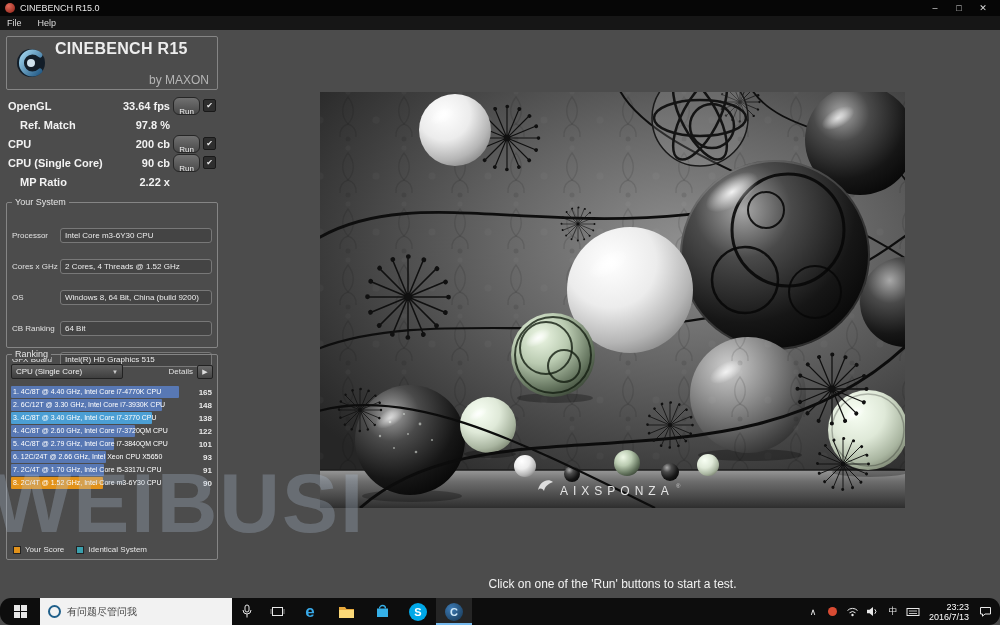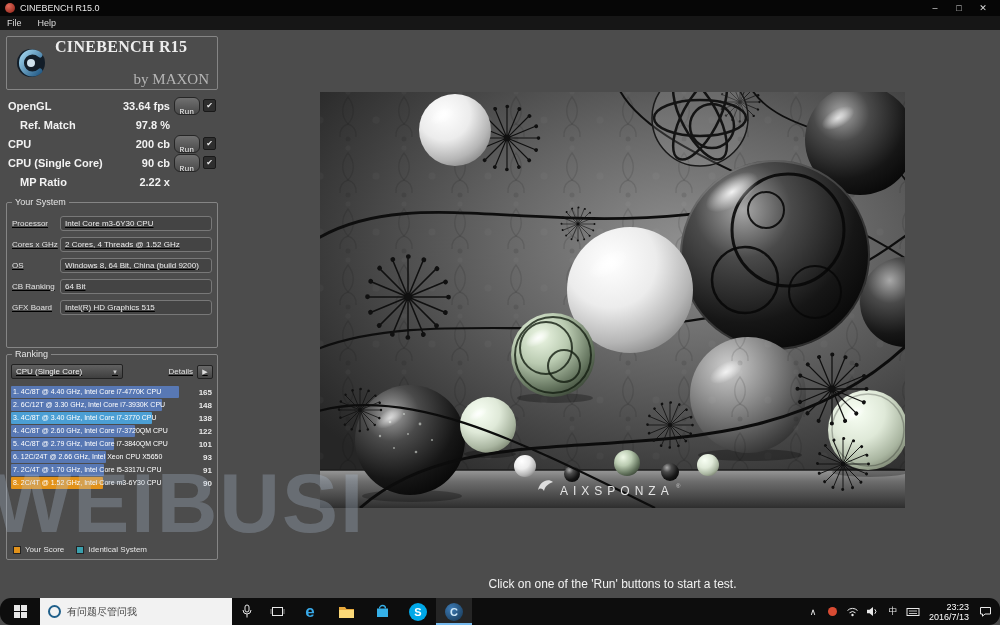--- a/index.html
+++ b/index.html
@@ -13,41 +13,41 @@
   .title-text { font-size:9px; color:#e8e8e8; }
   .win-controls { margin-left:auto; display:flex; }
   .win-btn { width:24px; text-align:center; font-size:9px; color:#dcdcdc; line-height:16px; cursor:default; }
   .menubar { position:absolute; top:16px; left:0; width:1000px; height:14px; background:#161616; display:flex; gap:16px; padding:0 7px; align-items:center; z-index:70; }
   .menu-item { font-size:9px; color:#dddddd; }
 
   .content { position:absolute; top:30px; left:0; width:1000px; height:568px; background:#4c4c4c; }
 
   
   .logo-box { position:absolute; left:6px; top:6px; width:212px; height:54px; border:1px solid #858585; border-radius:2px; display:flex; align-items:center; gap:8px; padding:0 8px; }
-  .logo-text { flex:1;font-family:Liberation Serif, serif; }
+  .logo-text { flex:1; }
   .logo-title { font-size:16px; font-weight:bold; color:#ededed; letter-spacing:.3px; white-space:nowrap; }
-  .logo-sub { display:block; font-size:15px; color:#b5b5b5; text-align:right; margin-top:15px; }
+  .logo-sub { display:block; font-size:12px; color:#b5b5b5; text-align:right; margin-top:15px; }
 
   
   .bench { position:absolute; left:6px; top:66px; width:212px; }
   .bench-row { display:flex; align-items:center; height:19px; padding:0 2px; }
   .b-label { font-weight:bold; font-size:11px; color:#f2f2f2; flex:1; white-space:nowrap; }
   .indent .b-label { padding-left:12px; }
   .b-value { font-weight:bold; font-size:11px; color:#f2f2f2; width:62px; text-align:right; white-space:nowrap; }
   .b-ctrl { width:46px; display:flex; gap:3px; justify-content:flex-end; align-items:center; }
-  .run-btn { font-family:Liberation Mono, monospace; font-size:8px; color:#eeeeee; background:linear-gradient(#717171,#494949); border:1px solid #262626; border-radius:6px; height:13px; padding:8px 5px; line-height:11px; cursor:pointer; }
+  .run-btn { font-family:Liberation Sans, sans-serif; font-size:8px; color:#eeeeee; background:linear-gradient(#717171,#494949); border:1px solid #262626; border-radius:6px; height:13px; padding:8px 5px; line-height:11px; cursor:pointer; }
   .check { width:13px; height:13px; background:#2e2e2e; border:1px solid #191919; border-radius:2px; color:#e9e9e9; font-size:8px; line-height:12px; text-align:center; }
 
   
-  .box { position:absolute; border:1px solid #858585; border-radius:2px;text-decoration:underline; }
+  .box { position:absolute; border:1px solid #858585; border-radius:2px; }
   .box-legend { position:absolute; top:-6px; left:5px; background:#4c4c4c; padding:0 3px; font-size:9px; color:#e5e5e5; white-space:nowrap; }
 
   
   .sys-box { left:6px; top:172px; width:212px; height:146px; padding-top:9px; }
-  .sys-row { display:flex; align-items:center; margin:4px 5px 6px 5px; }
+  .sys-row { display:flex; align-items:center; margin:16px 5px 6px 5px; }
   .s-label { width:48px; font-size:8px; color:#e0e0e0; white-space:nowrap; }
   .s-field { flex:1; height:15px; line-height:13px; font-size:8px; color:#ececec; background:#444444; border:1px solid #787878; border-radius:3px; padding:0 4px; overflow:hidden; white-space:nowrap; }
 
   
   .rank-box { left:6px; top:324px; width:212px; height:206px; padding-top:9px; }
   .rk-head { display:flex; align-items:center; margin:0 4px 7px 4px; gap:4px; }
   .rk-select { width:112px; height:15px; background:linear-gradient(#606060,#3f3f3f); border:1px solid #222222; border-radius:2px; display:flex; align-items:center; font-size:8px; color:#eeeeee; padding:0 4px; cursor:pointer; }
   .rk-caret { margin-left:auto; font-size:6px; color:#cccccc; }
   .rk-details { margin-left:auto; font-size:8px; color:#e0e0e0; }
   .rk-details-btn { width:16px; height:14px; background:linear-gradient(#696969,#454545); border:1px solid #222222; border-radius:2px; color:#dddddd; font-size:7px; display:flex; align-items:center; justify-content:center; cursor:pointer; }

